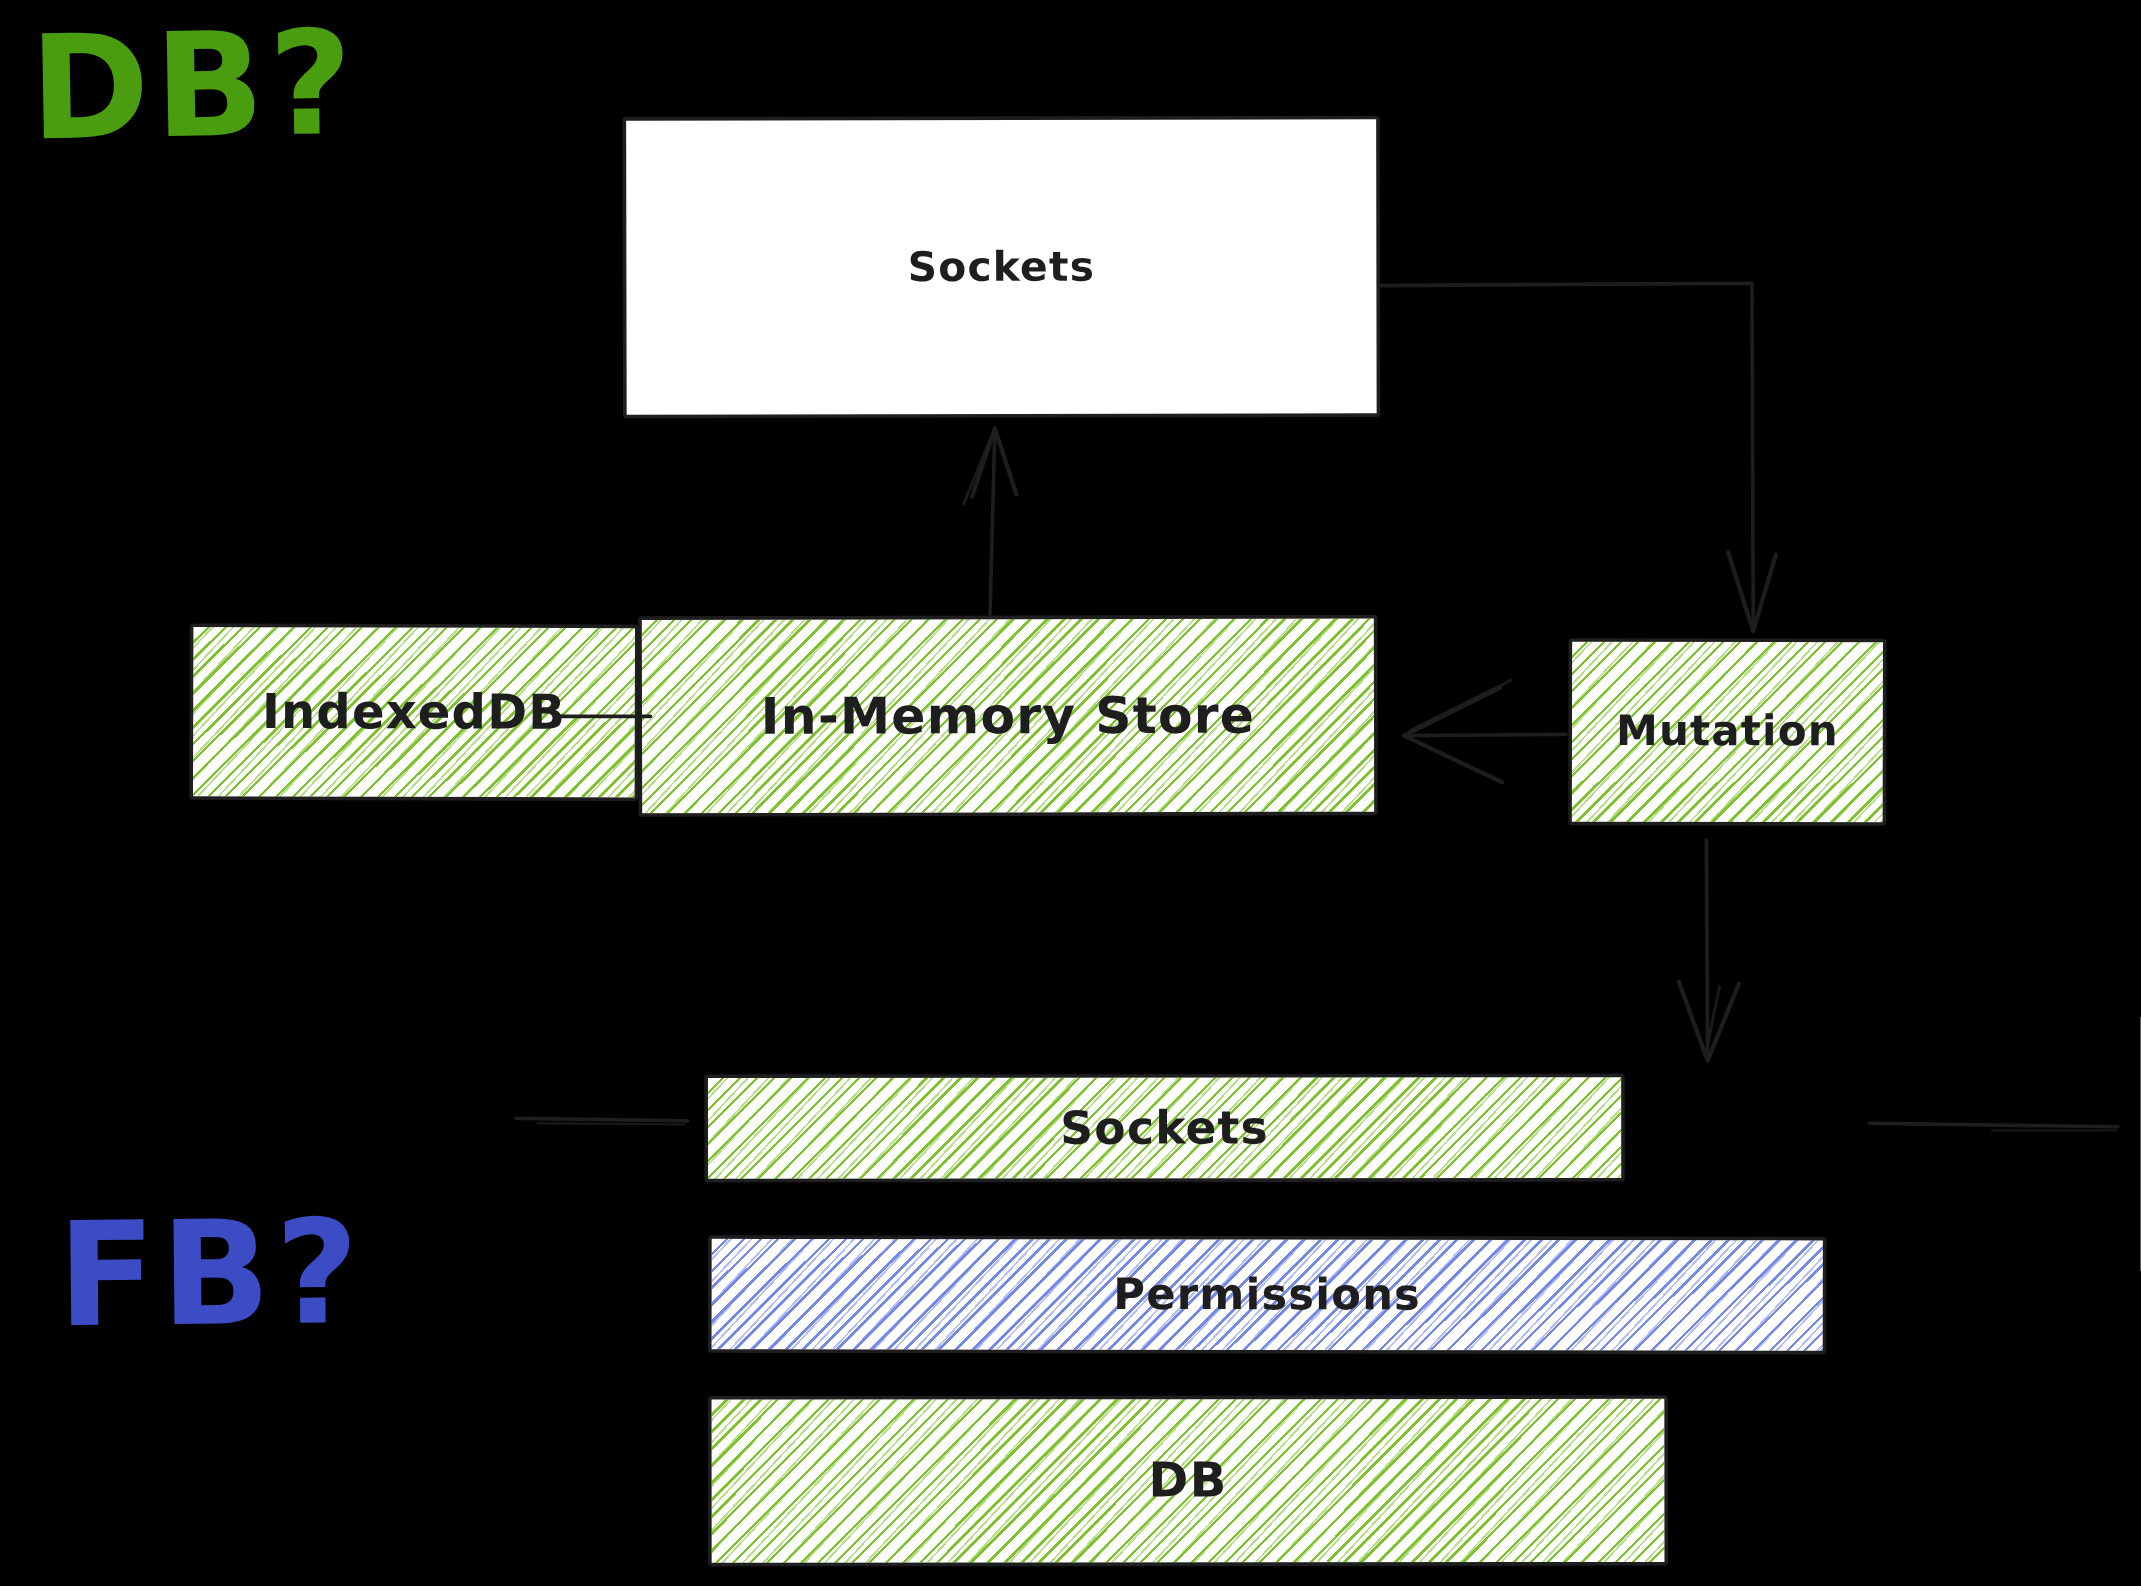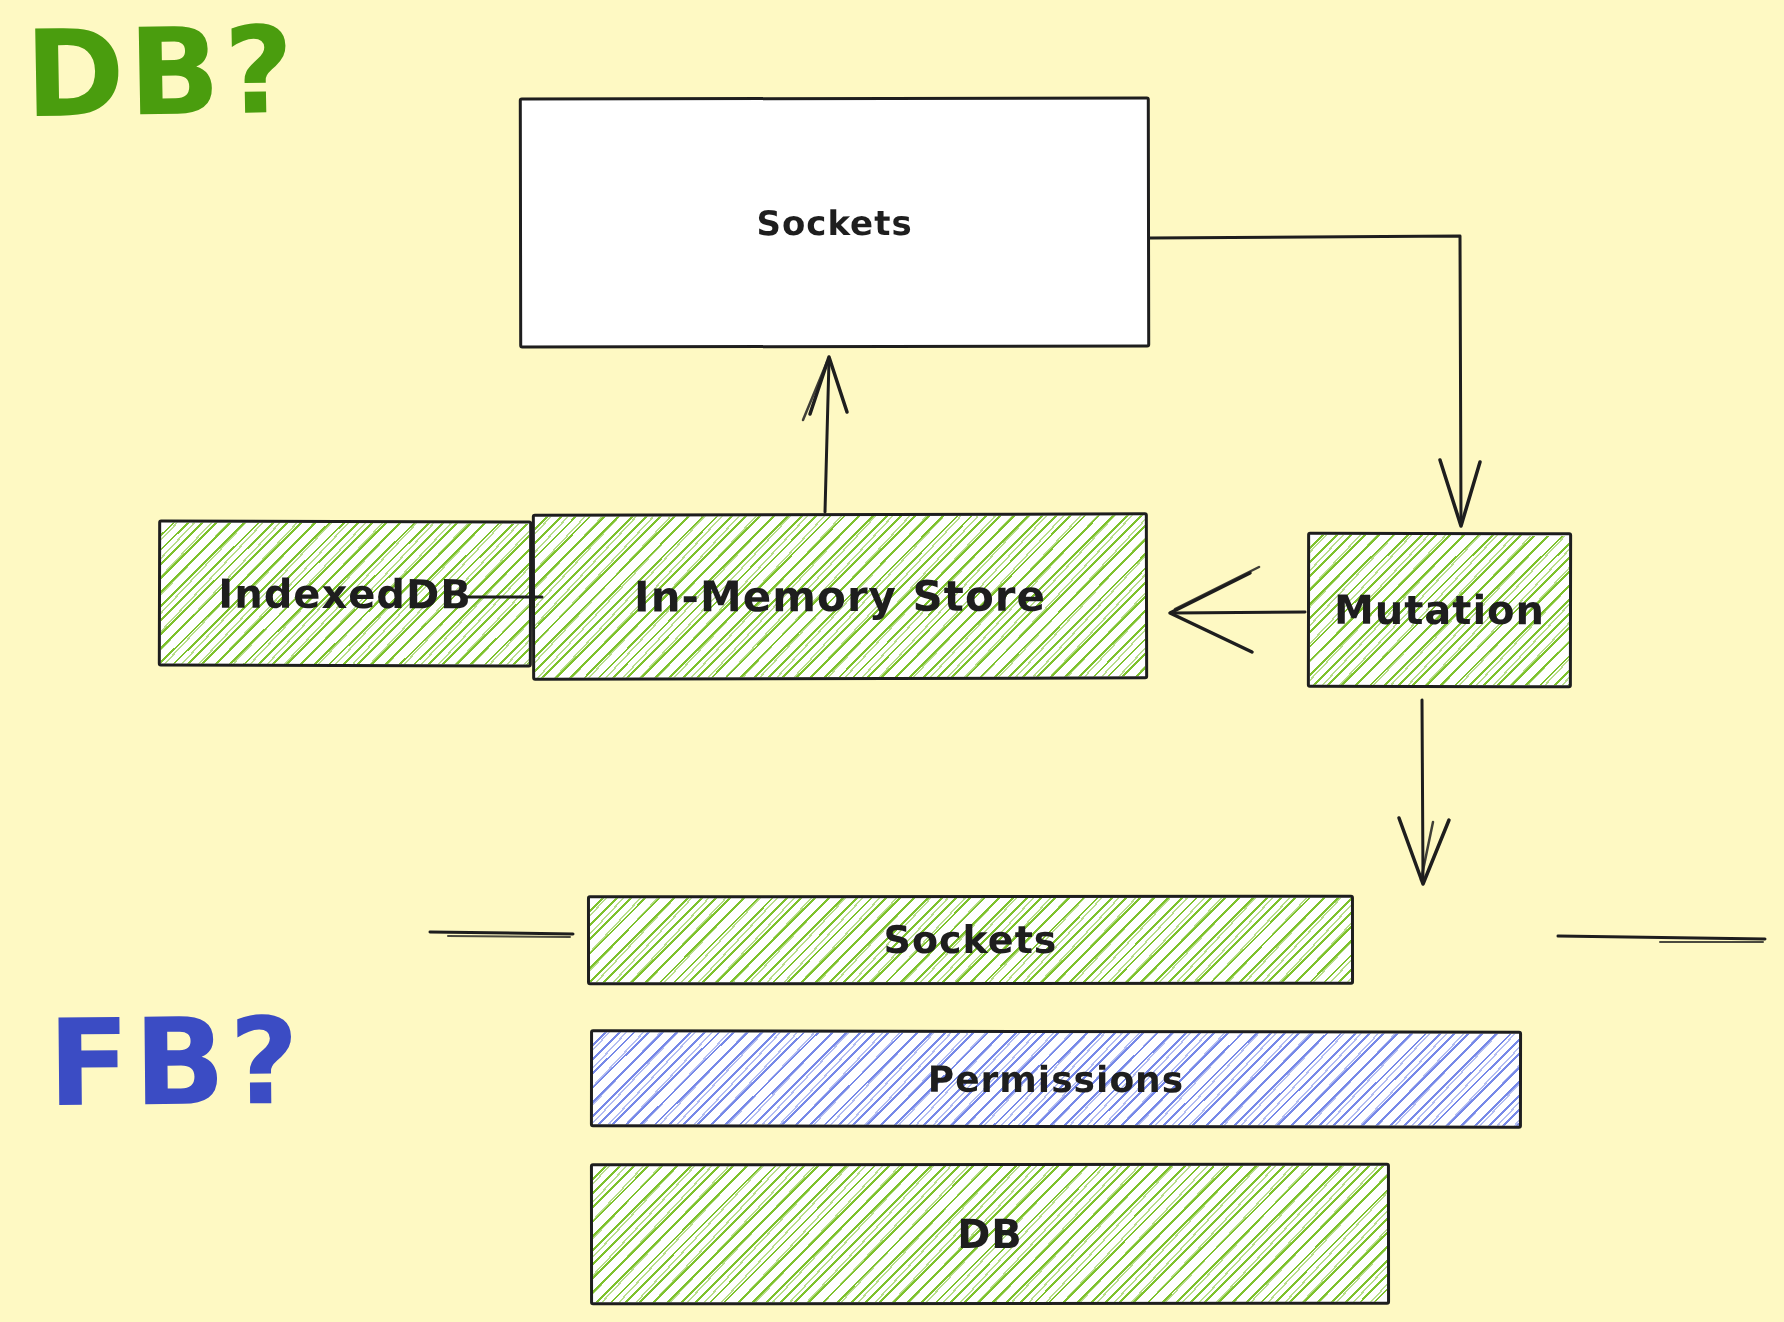--- a/index.html
+++ b/index.html
@@ -5,21 +5,21 @@
   html, body {
     margin: 0;
     padding: 0;
     background: #ffffff;
     font-family: "DejaVu Sans", sans-serif;
   }
   #canvas {
     position: relative;
     width: 1784px;
     height: 1322px;
-    background: #fef9c3;
+    background: #000000;
     overflow: hidden;
   }
   
   .node {
     position: absolute;
     border: 3px solid #1e1e1e;
     border-radius: 3px;
     display: flex;
     align-items: center;
     justify-content: center;
@@ -39,21 +39,21 @@
     background-color: #ffffff;
     background-image:
       repeating-linear-gradient(135deg, rgba(0,0,0,0) 0px, rgba(0,0,0,0) 8px, #7789e8 8px, #7789e8 10px),
       repeating-linear-gradient(133deg, rgba(0,0,0,0) 0px, rgba(0,0,0,0) 11px, rgba(119,137,232,0.55) 11px, rgba(119,137,232,0.55) 12.5px);
   }
   .solid-white { background: #ffffff; }
 
   #screens-box      { left: 519px;  top: 97px;   width: 631px; height: 251px; font-size: 34px; transform: rotate(-0.1deg); }
   #indexeddb-box    { left: 158px;  top: 520px;  width: 374px; height: 147px; font-size: 40px; transform: rotate(0.15deg); }
   #inmemory-box     { left: 532px;  top: 513px;  width: 616px; height: 167px; font-size: 42px; transform: rotate(-0.12deg); }
-  #mutation-box     { left: 1307px; top: 532px;  width: 265px; height: 156px; font-size: 40px; transform: rotate(0.1deg); }
+  #mutation-box     { left: 1307px; top: 532px;  width: 265px; height: 156px; font-size: 35px; transform: rotate(0.1deg); }
   #sockets-bar      { left: 587px;  top: 895px;  width: 767px; height: 90px;  font-size: 38px; transform: rotate(-0.05deg); }
   #permissions-bar  { left: 590px;  top: 1030px; width: 932px; height: 98px;  font-size: 36px; transform: rotate(0.08deg); }
   #db-bar           { left: 590px;  top: 1163px; width: 800px; height: 142px; font-size: 40px; transform: rotate(-0.05deg); }
 
   
   .big-note {
     position: absolute;
     font-weight: bold;
     font-size: 120px;
     line-height: 1.05;

